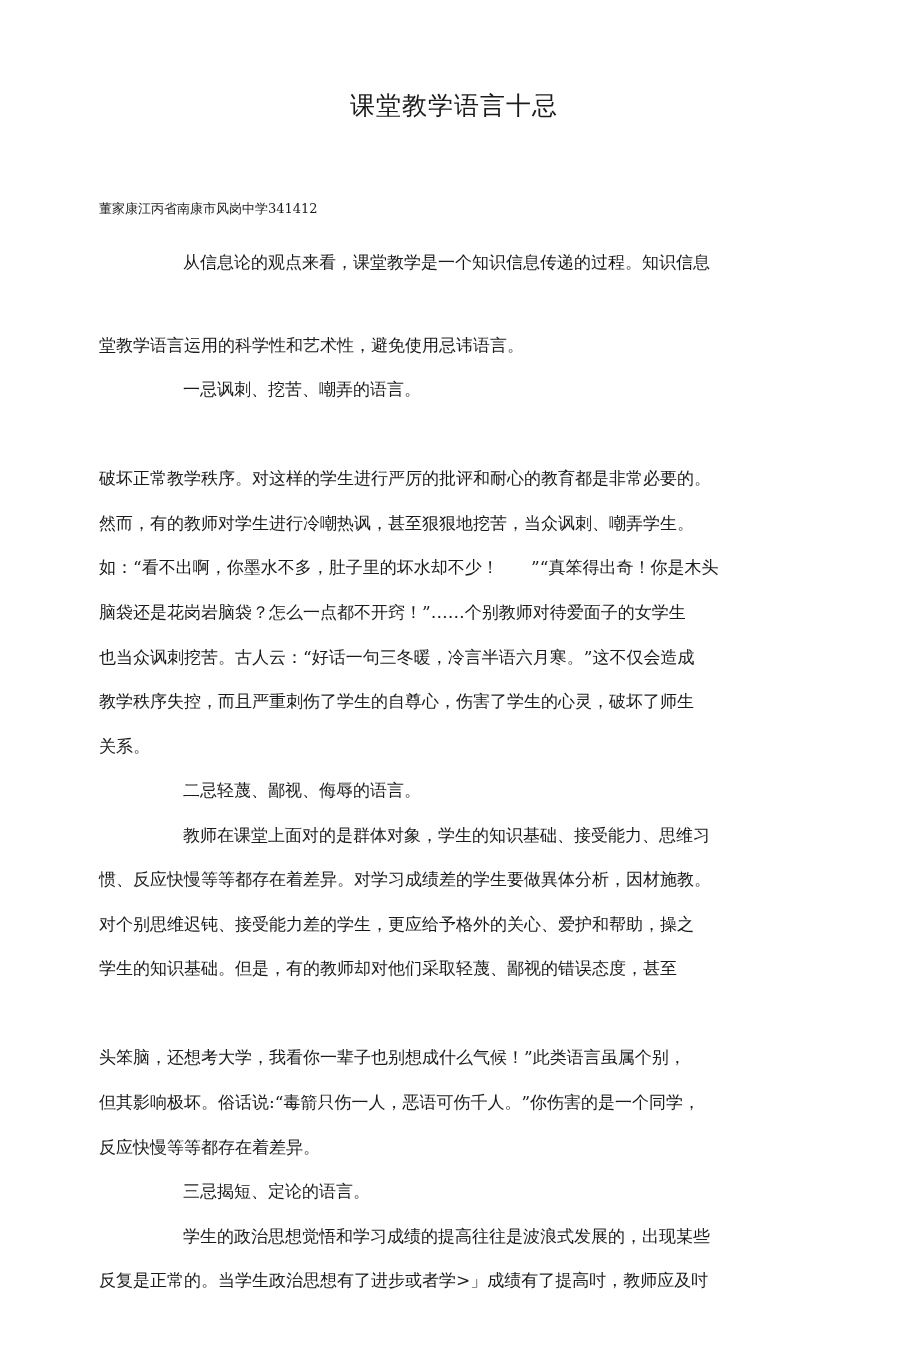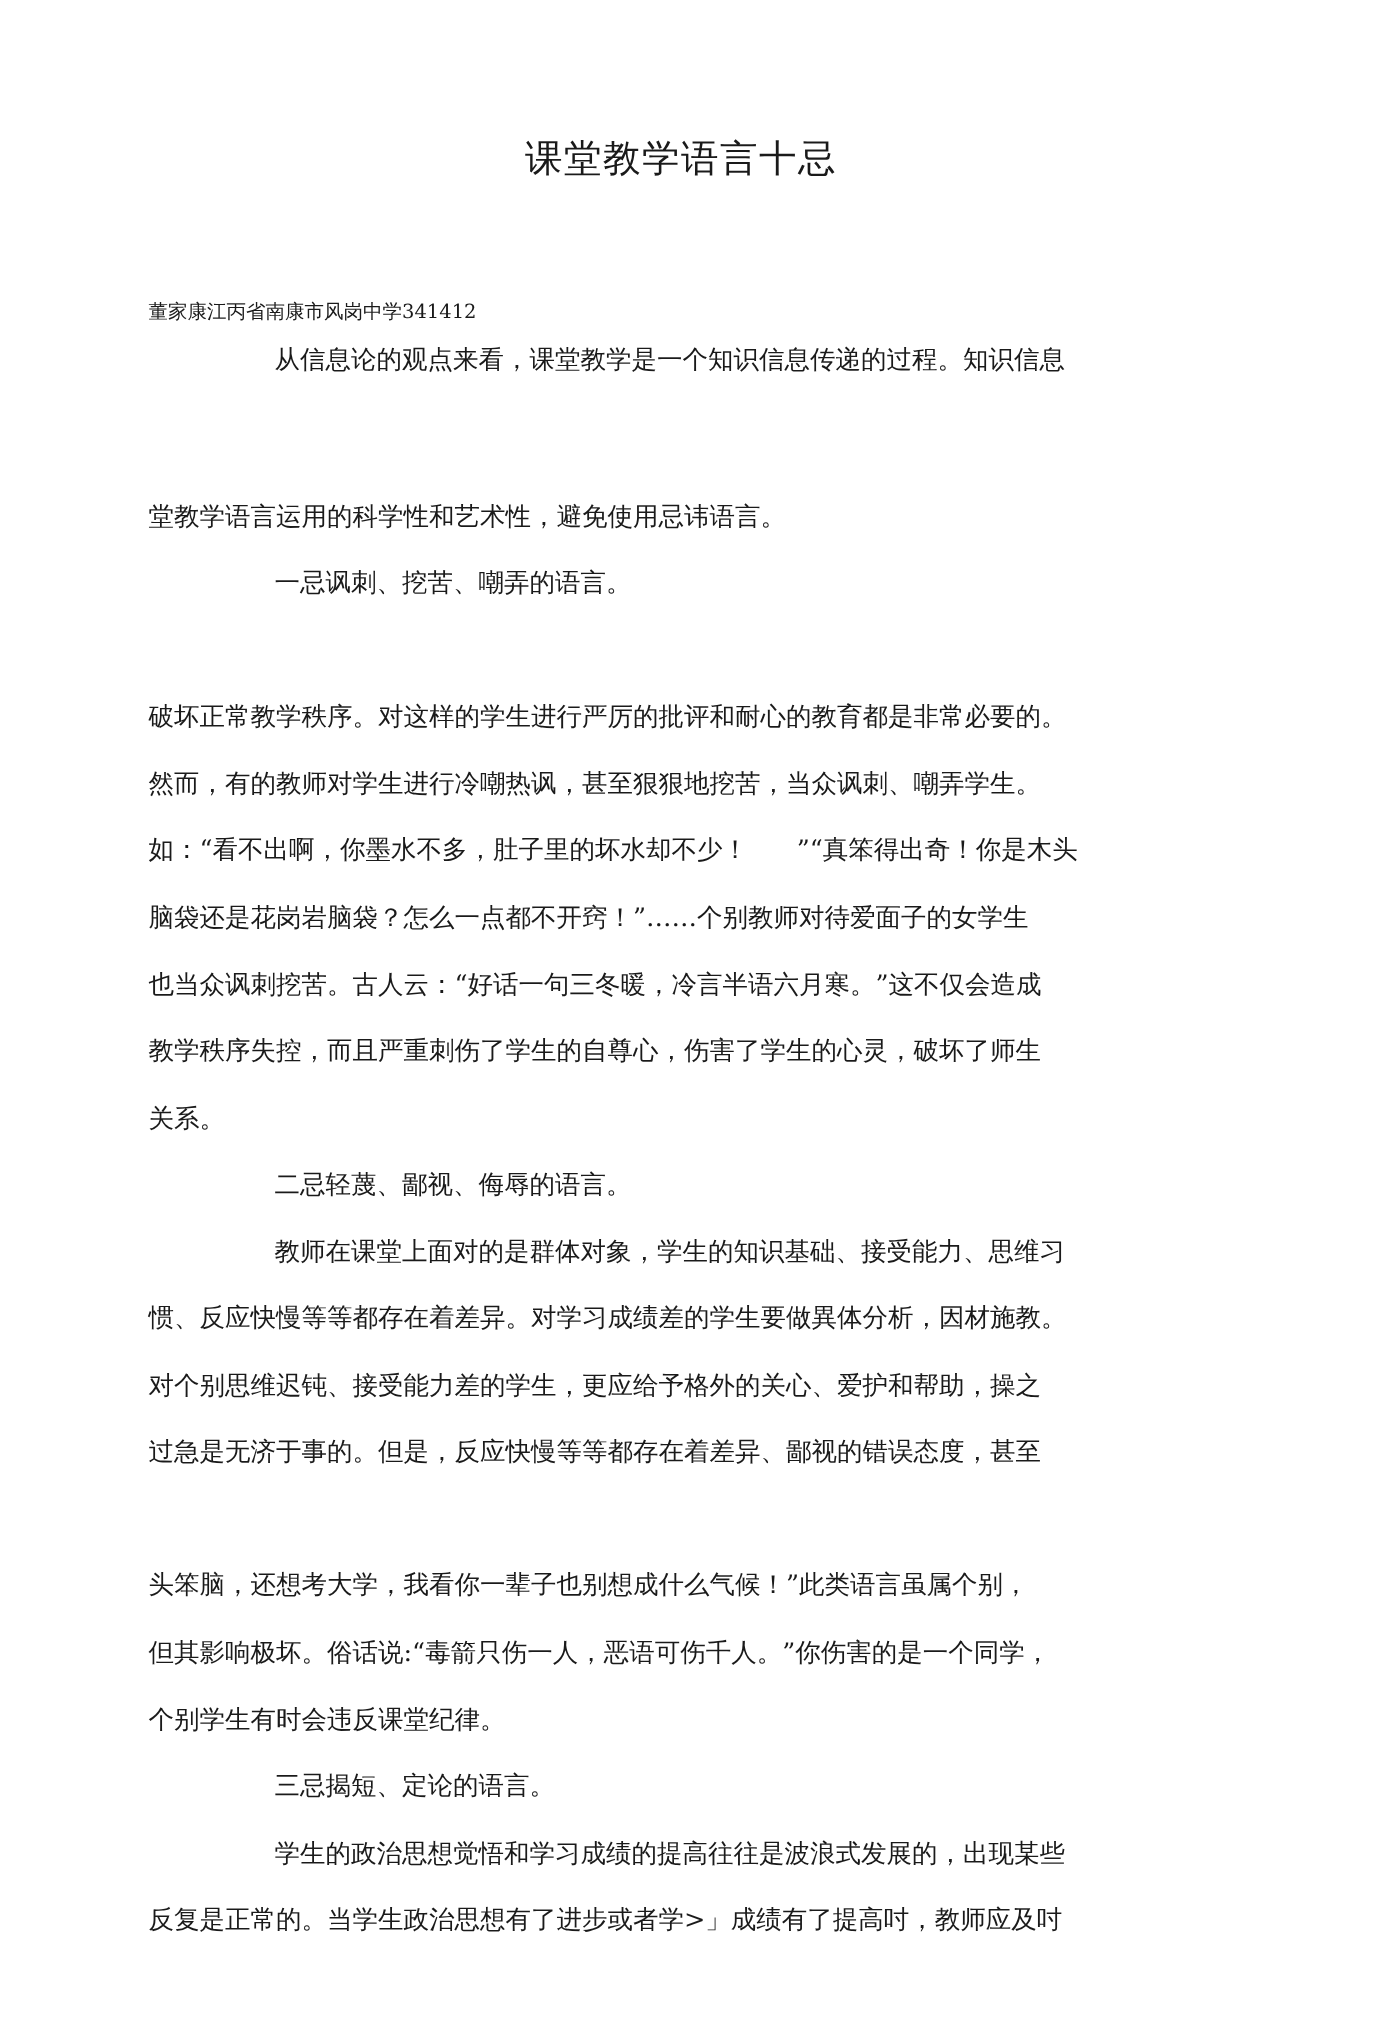--- a/index.html
+++ b/index.html
@@ -12,34 +12,34 @@
     .line { position: absolute; left: 99px; font-size: 17px; line-height: 22px; white-space: pre; }
     .indent { left: 183px; }
   </style>
 </head>
 <body>
 
 <div class="page">
   <div class="title">课堂教学语言十忌</div>
   <div class="author">董家康江丙省南康市风岗中学341412</div>
 
-  <div class="line indent" style="top:229px">从信息论的观点来看，课堂教学是一个知识信息传递的过程。知识信息</div>
+  <div class="line indent" style="top:251px">从信息论的观点来看，课堂教学是一个知识信息传递的过程。知识信息</div>
   <div class="line" style="top:334px">堂教学语言运用的科学性和艺术性，避免使用忌讳语言。</div>
   <div class="line indent" style="top:378px">一忌讽刺、挖苦、嘲弄的语言。</div>
   <div class="line" style="top:467px">破坏正常教学秩序。对这样的学生进行严厉的批评和耐心的教育都是非常必要的。</div>
   <div class="line" style="top:512px">然而，有的教师对学生进行冷嘲热讽，甚至狠狠地挖苦，当众讽刺、嘲弄学生。</div>
   <div class="line" style="top:556px">如：“看不出啊，你墨水不多，肚子里的坏水却不少！      ”“真笨得出奇！你是木头</div>
   <div class="line" style="top:601px">脑袋还是花岗岩脑袋？怎么一点都不开窍！”……个别教师对待爱面子的女学生</div>
   <div class="line" style="top:646px">也当众讽刺挖苦。古人云：“好话一句三冬暖，冷言半语六月寒。”这不仅会造成</div>
   <div class="line" style="top:690px">教学秩序失控，而且严重刺伤了学生的自尊心，伤害了学生的心灵，破坏了师生</div>
   <div class="line" style="top:735px">关系。</div>
   <div class="line indent" style="top:779px">二忌轻蔑、鄙视、侮辱的语言。</div>
   <div class="line indent" style="top:824px">教师在课堂上面对的是群体对象，学生的知识基础、接受能力、思维习</div>
   <div class="line" style="top:868px">惯、反应快慢等等都存在着差异。对学习成绩差的学生要做異体分析，因材施教。</div>
   <div class="line" style="top:913px">对个别思维迟钝、接受能力差的学生，更应给予格外的关心、爱护和帮助，操之</div>
-  <div class="line" style="top:957px">过急是无济于事的。但是，反应快慢等等都存在着差异、鄙视的错误态度，甚至</div>
+  <div class="line" style="top:957px">学生的知识基础。但是，有的教师却对他们采取轻蔑、鄙视的错误态度，甚至</div>
   <div class="line" style="top:1046px">头笨脑，还想考大学，我看你一辈子也别想成什么气候！”此类语言虽属个别，</div>
   <div class="line" style="top:1091px">但其影响极坏。俗话说:“毒箭只伤一人，恶语可伤千人。”你伤害的是一个同学，</div>
-  <div class="line" style="top:1136px">个别学生有时会违反课堂纪律。</div>
+  <div class="line" style="top:1136px">反应快慢等等都存在着差异。</div>
   <div class="line indent" style="top:1180px">三忌揭短、定论的语言。</div>
   <div class="line indent" style="top:1225px">学生的政治思想觉悟和学习成绩的提高往往是波浪式发展的，出现某些</div>
   <div class="line" style="top:1269px">反复是正常的。当学生政治思想有了进步或者学&gt;」成绩有了提高吋，教师应及吋</div>
 </div>
 
 </body></html>

